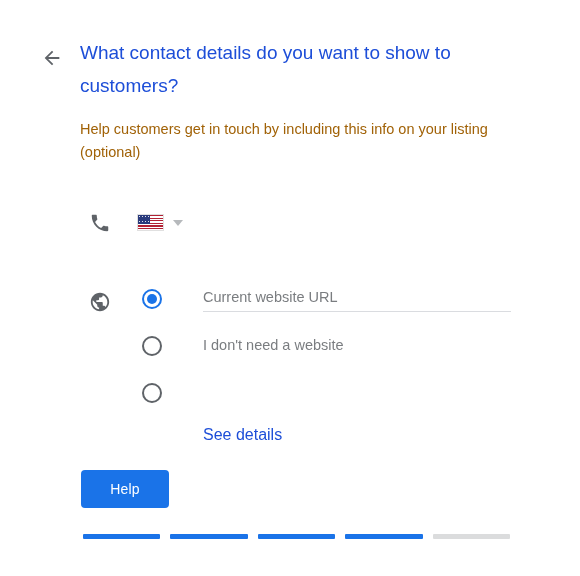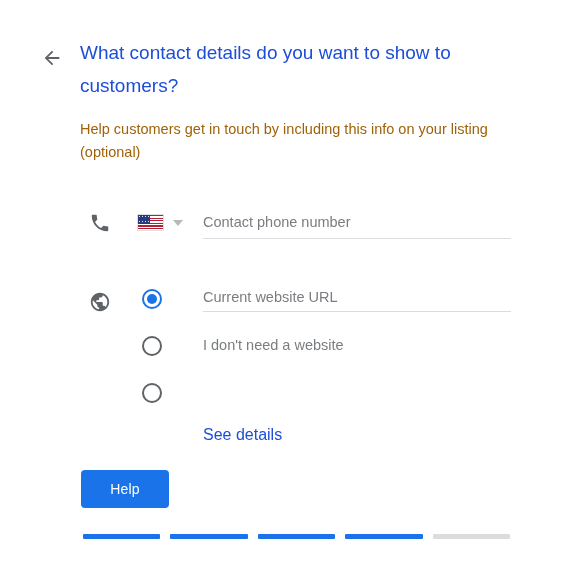--- a/index.html
+++ b/index.html
@@ -332,21 +332,20 @@
     </span>
 
     <div class="flag-select">
       <span class="flag">
         <span class="stripes"></span>
         <span class="canton"></span>
       </span>
       <span class="caret"></span>
     </div>
 
-    <input class="phone-input" type="text" placeholder="Contact phone number" style="">
   </div>
 
   <div class="website-block">
 
     <span class="globe-icon">
       <svg width="22" height="22" viewBox="0 0 24 24" aria-hidden="true">
         <path d="M12 2C6.48 2 2 6.48 2 12s4.48 10 10 10 10-4.48 10-10S17.52 2 12 2zm-1 17.93c-3.95-.49-7-3.85-7-7.93 0-.62.08-1.21.21-1.79L9 15v1c0 1.1.9 2 2 2v1.93zm6.9-2.54c-.26-.81-1-1.39-1.9-1.39h-1v-3c0-.55-.45-1-1-1H8v-2h2c.55 0 1-.45 1-1V7h2c1.1 0 2-.9 2-2v-.41c2.93 1.19 5 4.06 5 7.41 0 2.08-.8 3.97-2.1 5.39z" fill="#5f6368"></path>
       </svg>
     </span>
 

